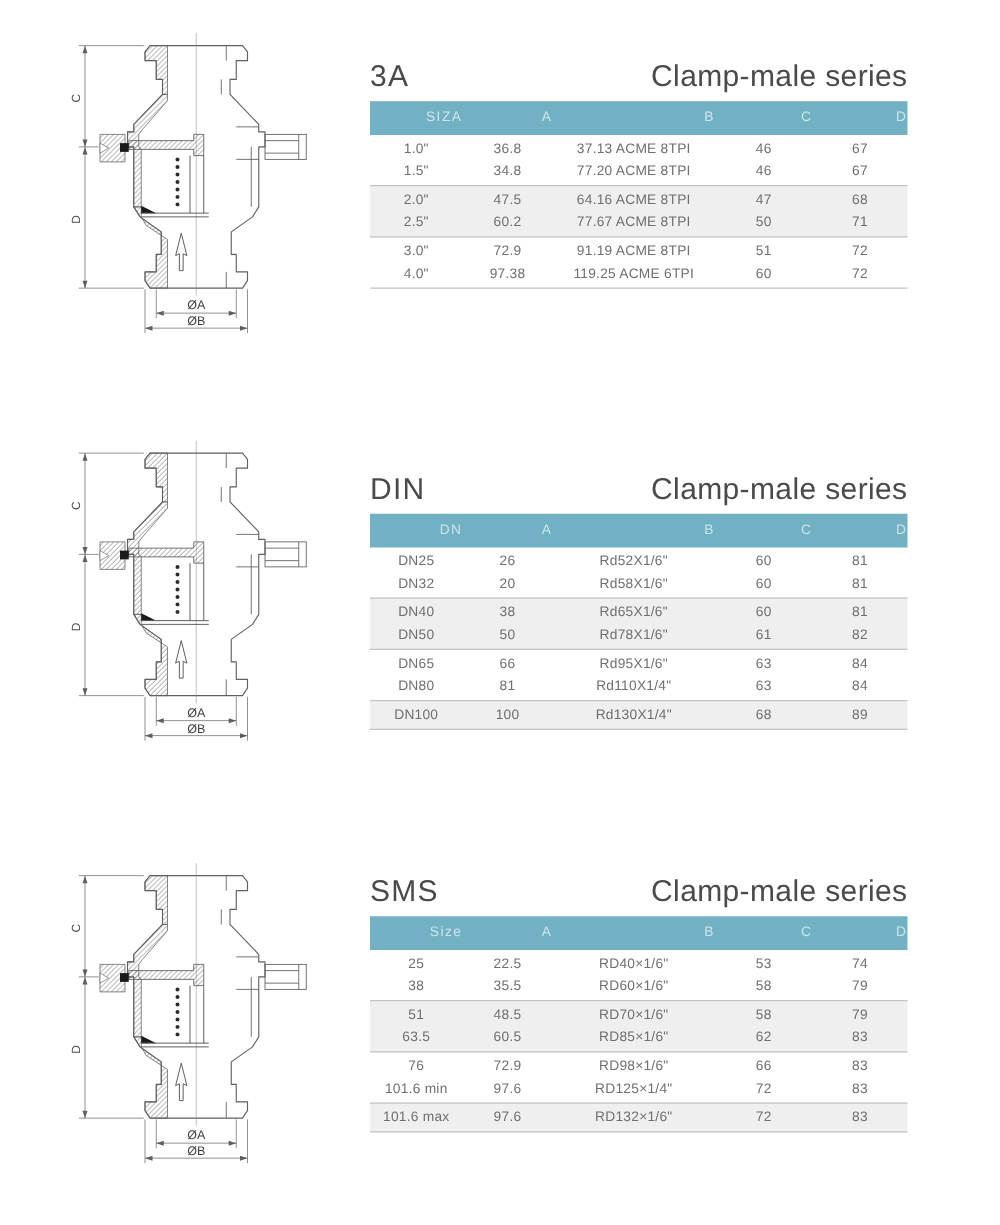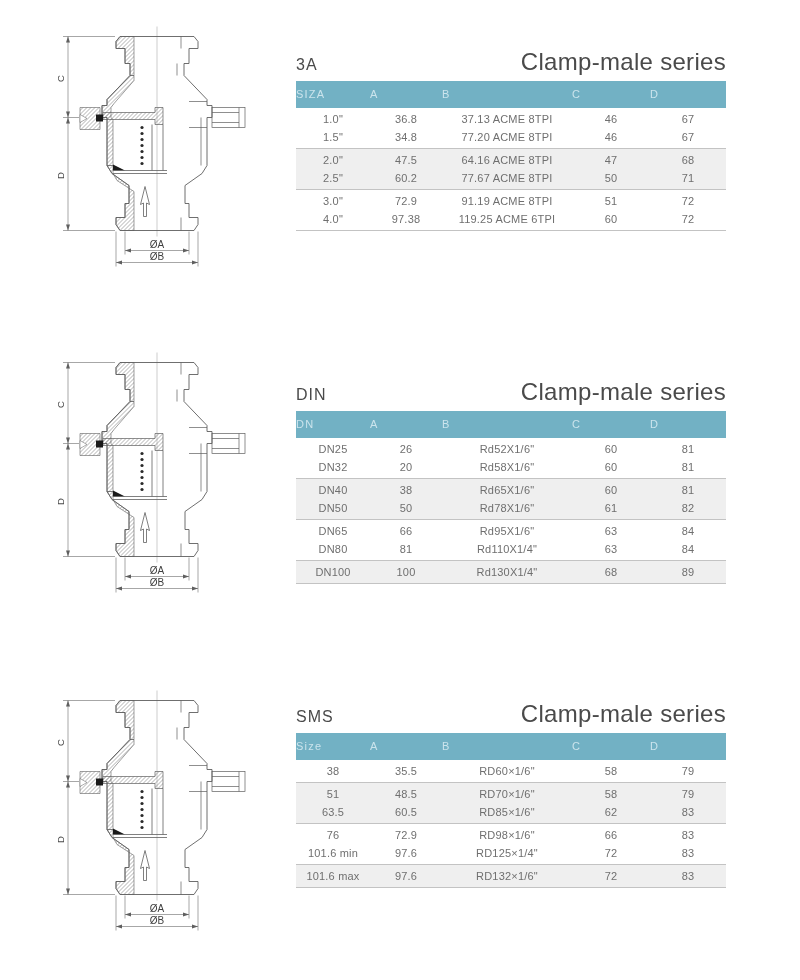--- a/index.html
+++ b/index.html
@@ -17,25 +17,25 @@
   .valve-wrap.d3{top:686px;}
   svg text{font-family:"Liberation Sans","DejaVu Sans",sans-serif;}
 
   
   .tblock{position:absolute;left:296px;width:430px;}
   .tblock.t1{top:48px;}
   .tblock.t2{top:378px;}
   .tblock.t3{top:700px;}
 
   .tbl-head{display:flex;justify-content:space-between;align-items:baseline;height:24px;margin-bottom:9px;}
-  .tbl-title{font-size:16px;font-weight:300;color:var(--title_text);letter-spacing:1px;}
+  .tbl-title{font-size:24px;font-weight:300;color:var(--title_text);letter-spacing:1px;}
   .tbl-series{font-size:24px;font-weight:300;color:var(--title_text);letter-spacing:.3px;}
 
   .thead{display:grid;grid-template-columns:74px 72px 130px 78px 76px;background:var(--header_bg);height:27px;}
-  .hcell{text-align:left;line-height:27px;font-size:11px;color:var(--header_text);letter-spacing:1.2px;font-weight:300;}
+  .hcell{text-align:right;line-height:27px;font-size:11px;color:var(--header_text);letter-spacing:1.2px;font-weight:300;}
 
   .trow{display:grid;grid-template-columns:74px 72px 130px 78px 76px;height:18px;}
   .tcell{text-align:center;font-size:11px;line-height:18px;color:var(--row_text);letter-spacing:.2px;font-weight:300;}
   .rgroup{padding:2px 0;}
   .rgroup.shaded{background:var(--shaded_row_bg);border-top:1px solid var(--rule);border-bottom:1px solid var(--rule);}
   .tbody.endline{border-bottom:1px solid var(--rule);}
 </style>
 </head>
 <body>
 
@@ -297,20 +297,27 @@
     <div class="thead">
         <div class="hcell">Size</div>
         <div class="hcell">A</div>
         <div class="hcell">B</div>
         <div class="hcell">C</div>
         <div class="hcell">D</div>
       </div>
     <div class="tbody">
         <div class="rgroup">
           <div class="trow">
+            <div class="tcell">25</div>
+            <div class="tcell">22.5</div>
+            <div class="tcell">RD40×1/6"</div>
+            <div class="tcell">53</div>
+            <div class="tcell">74</div>
+          </div>
+          <div class="trow">
             <div class="tcell">38</div>
             <div class="tcell">35.5</div>
             <div class="tcell">RD60×1/6"</div>
             <div class="tcell">58</div>
             <div class="tcell">79</div>
           </div>
         </div>
         <div class="rgroup shaded">
           <div class="trow">
             <div class="tcell">51</div>

